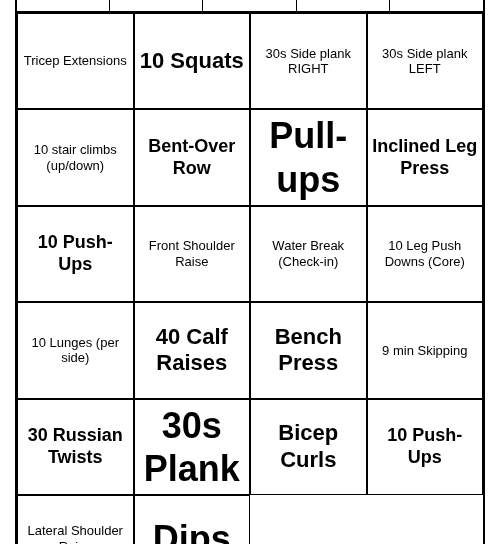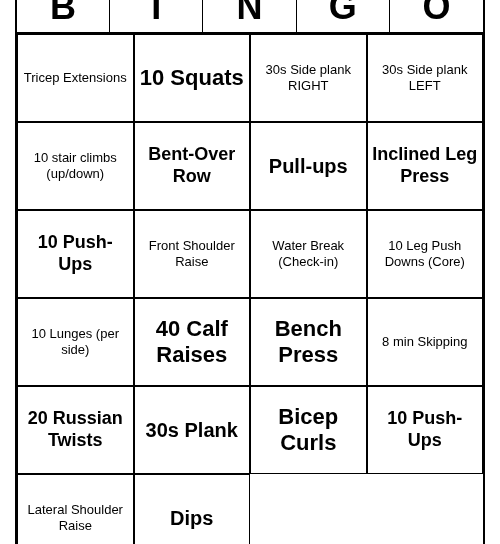--- a/index.html
+++ b/index.html
@@ -50,21 +50,21 @@
       text-align: center;
       padding: 4px;
       font-size: 13px;
       line-height: 1.2;
     }
     .bingo-cell.large-text {
       font-size: 22px;
       font-weight: bold;
     }
     .bingo-cell.xlarge-text {
-      font-size: 20px;
+      font-size: 36px;
       font-weight: bold;
     }
     .bingo-cell.medium-text {
       font-size: 18px;
       font-weight: bold;
     }
   </style>
 </head>
 <body>
 
@@ -85,21 +85,21 @@
       <div class="bingo-cell medium-text">Bent-Over Row</div>
       <div class="bingo-cell xlarge-text">Pull-ups</div>
       <div class="bingo-cell medium-text">Inclined Leg Press</div>
       <div class="bingo-cell medium-text">10 Push-Ups</div>
       <div class="bingo-cell">Front Shoulder Raise</div>
       <div class="bingo-cell">Water Break (Check-in)</div>
       <div class="bingo-cell">10 Leg Push Downs (Core)</div>
       <div class="bingo-cell">10 Lunges (per side)</div>
       <div class="bingo-cell large-text">40 Calf Raises</div>
       <div class="bingo-cell large-text">Bench Press</div>
-      <div class="bingo-cell">8 min Skipping</div>
-      <div class="bingo-cell medium-text">20 Russian Twists</div>
+      <div class="bingo-cell">9 min Skipping</div>
+      <div class="bingo-cell medium-text">30 Russian Twists</div>
       <div class="bingo-cell xlarge-text">30s Plank</div>
       <div class="bingo-cell large-text">Bicep Curls</div>
       <div class="bingo-cell medium-text">10 Push-Ups</div>
       <div class="bingo-cell">Lateral Shoulder Raise</div>
       <div class="bingo-cell xlarge-text">Dips</div>
     </div>
 </div>
 
 </body></html>

